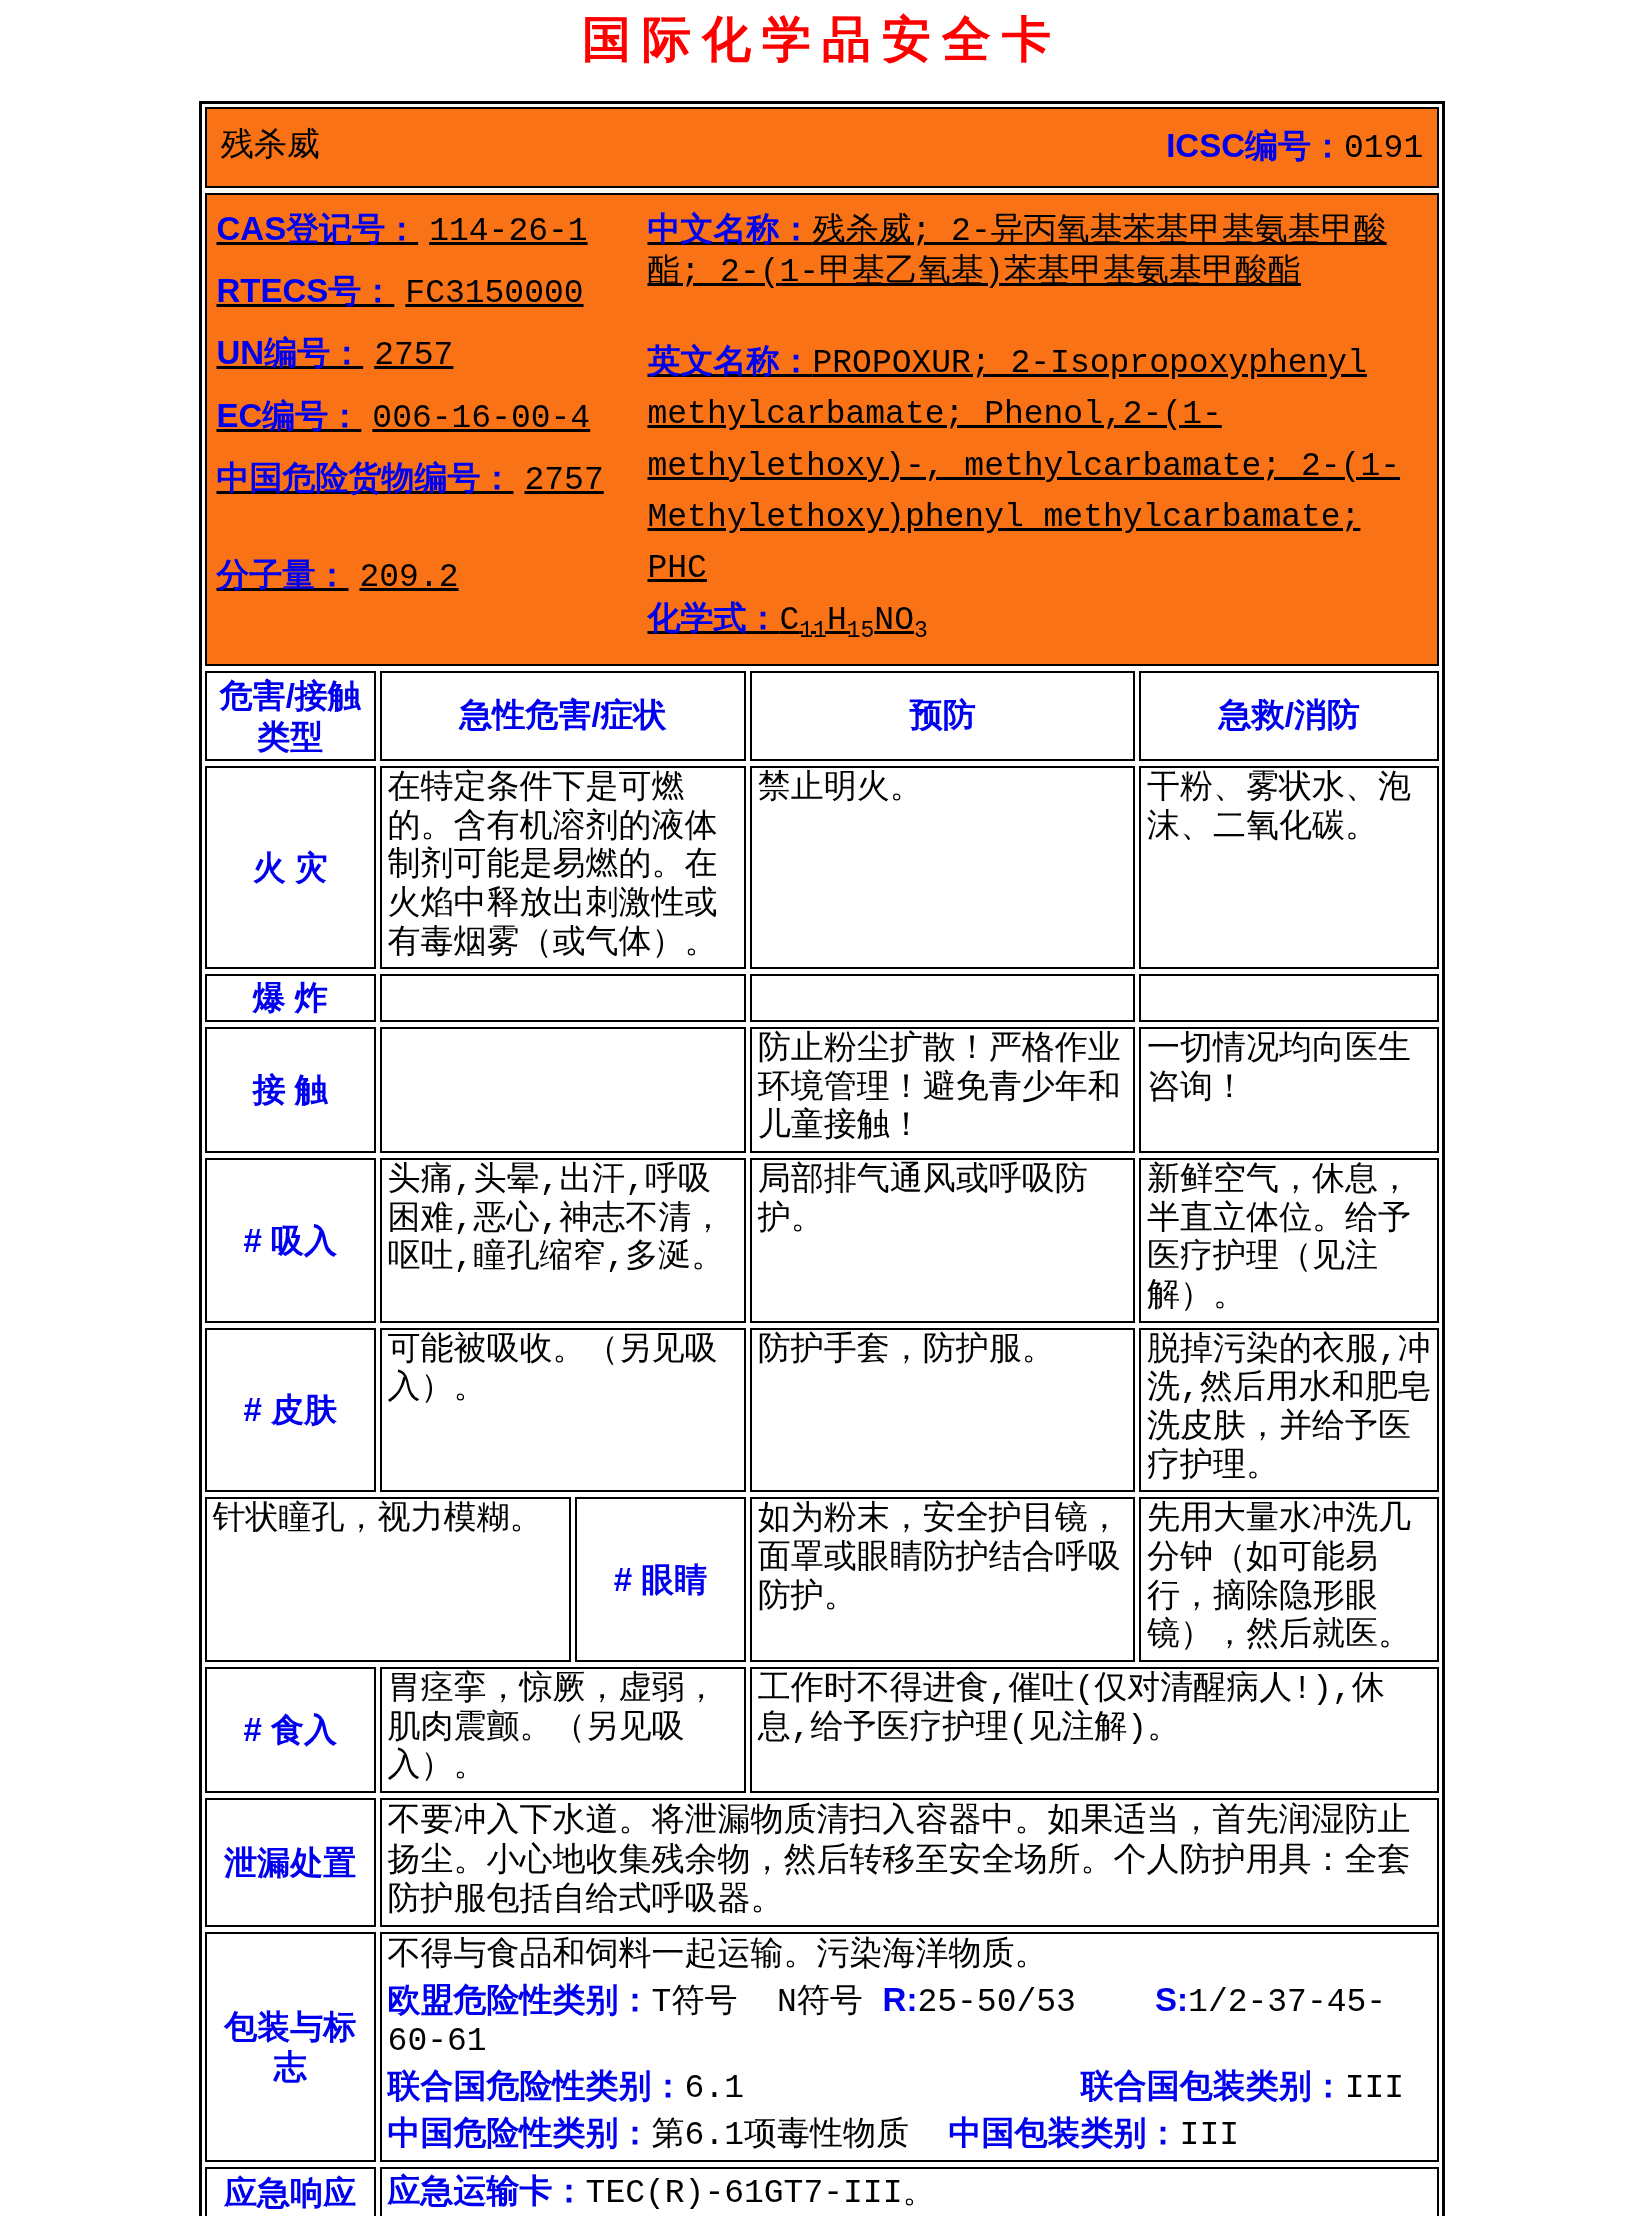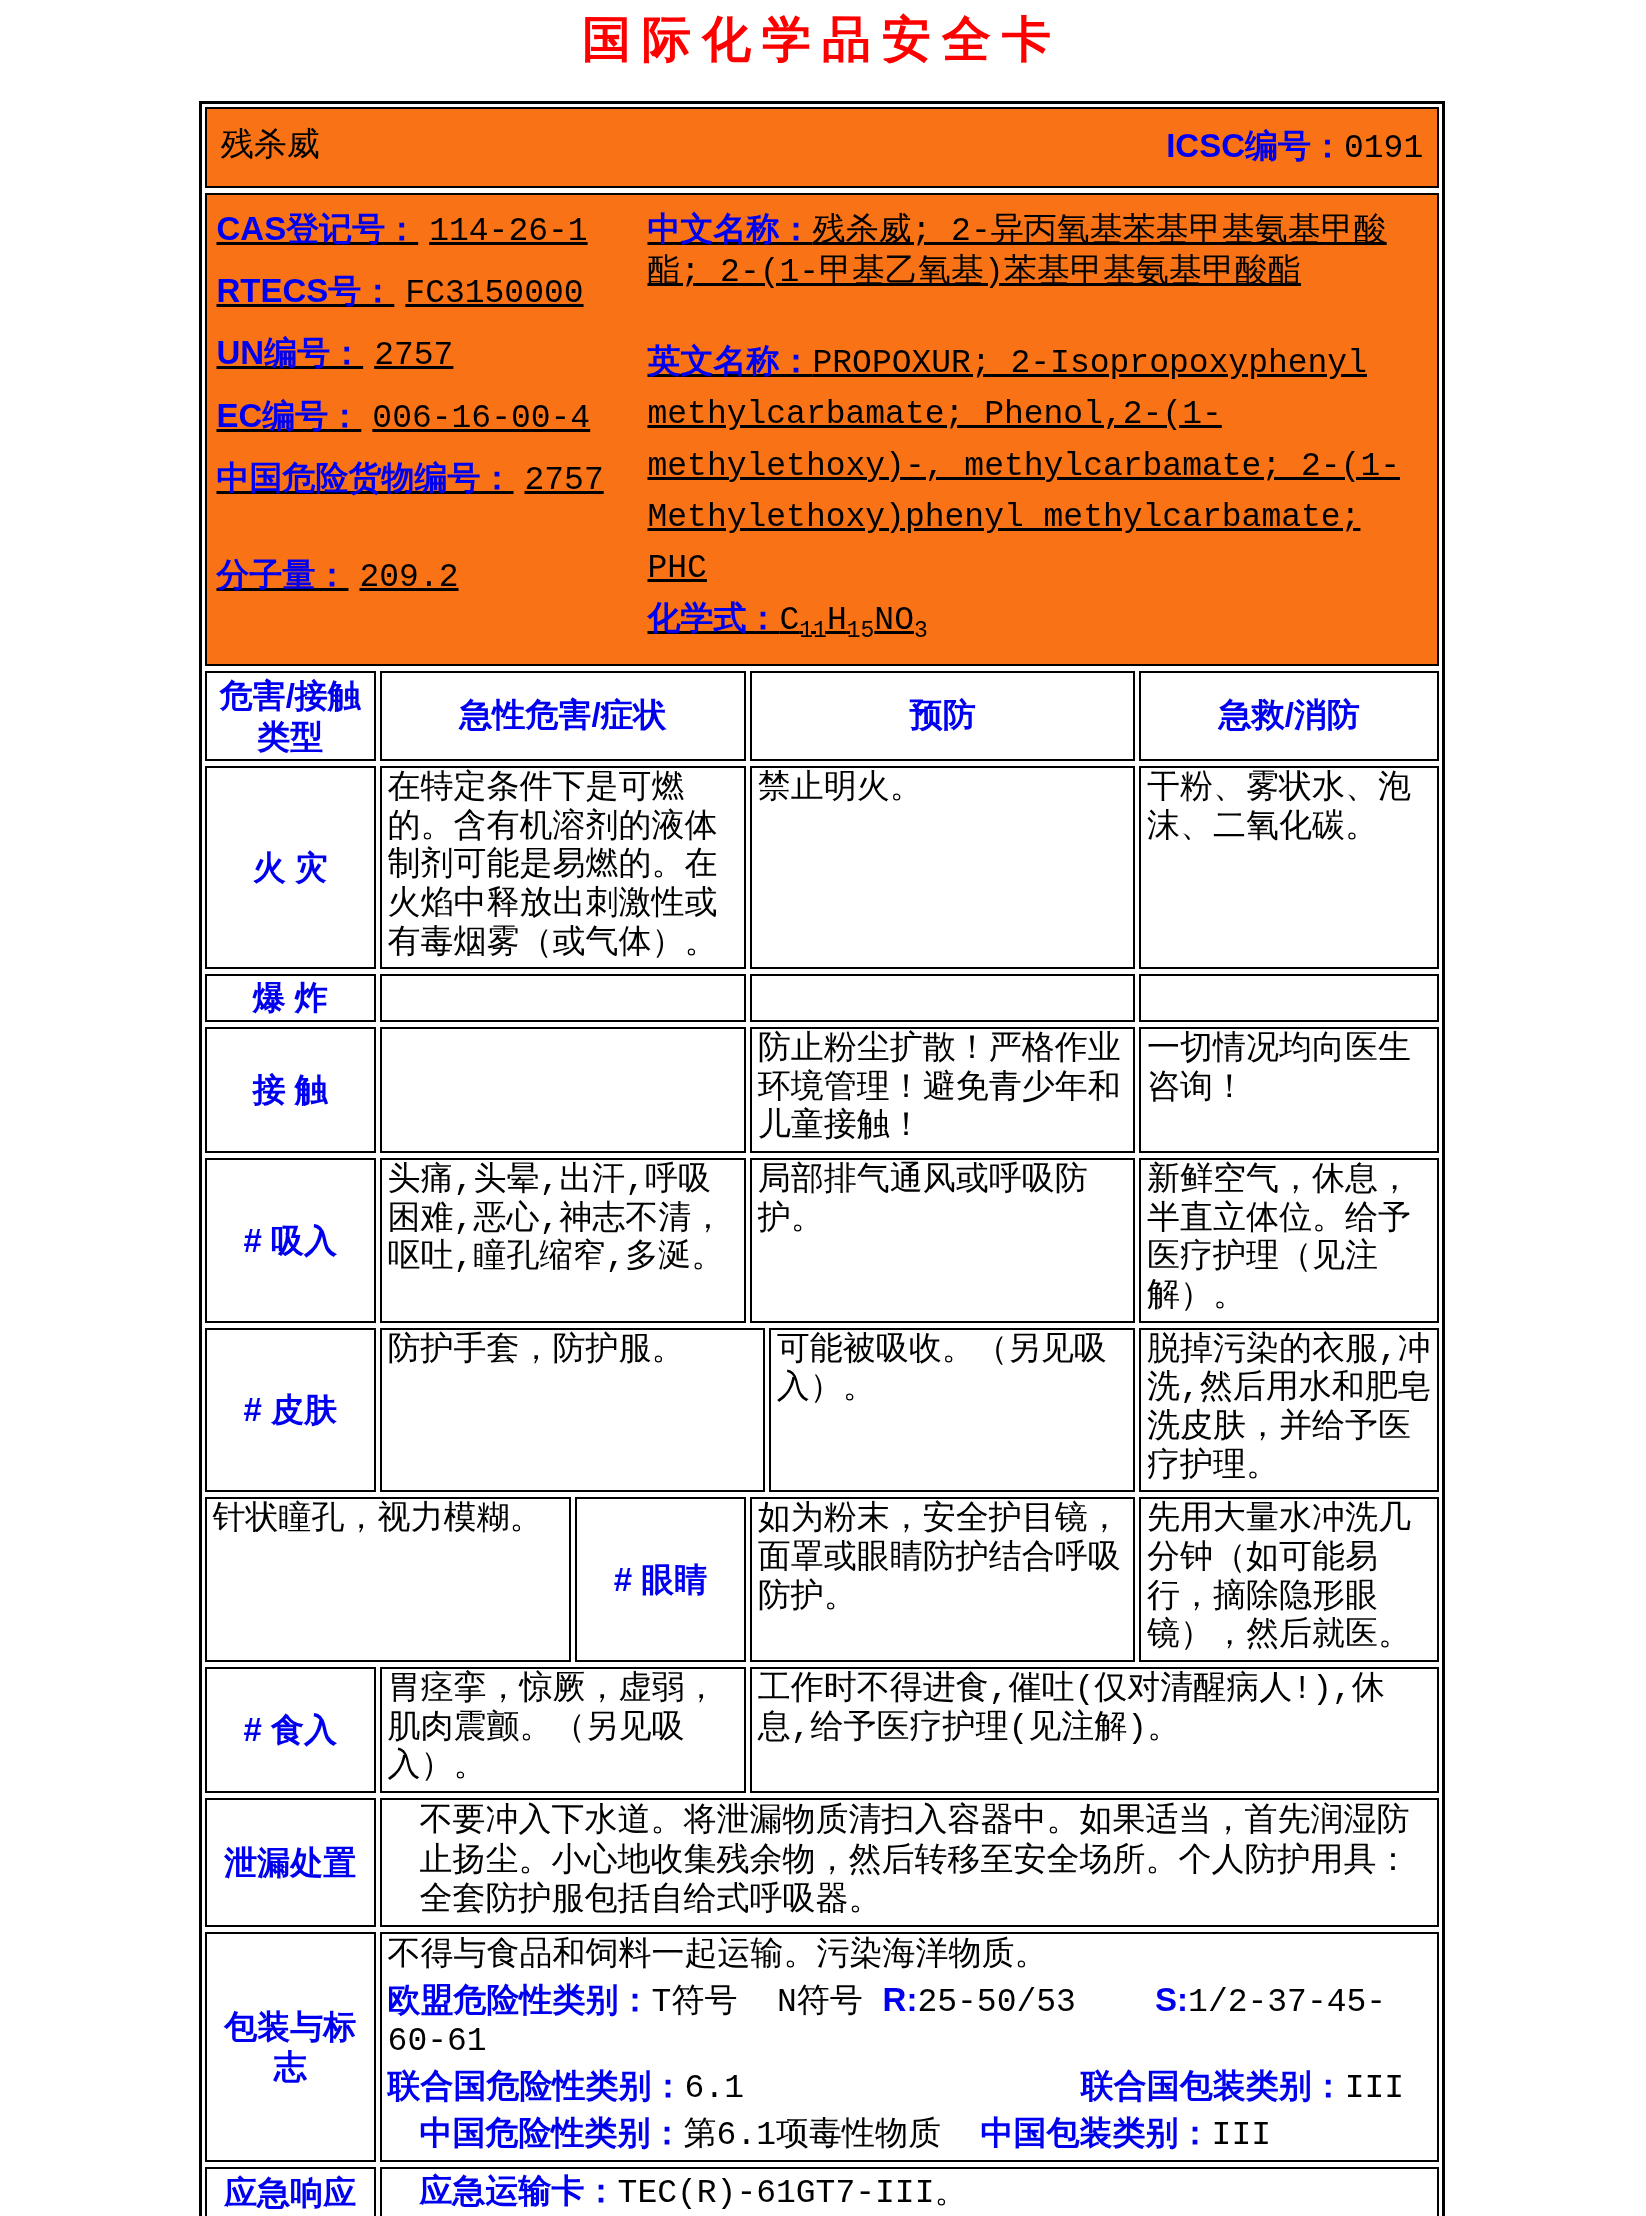--- a/index.html
+++ b/index.html
@@ -49,21 +49,21 @@
     width:171px; flex:none; display:flex;
     align-items:center; justify-content:center; text-align:center;
     padding:2.1px 1.4px; line-height:1.2;
   }
   .c2 { width:366px; flex:none; }
   .c3 { width:385px; flex:none; }
   .c4 { flex:1; }
   .cwide { flex:1; }
   .hd { display:flex; align-items:center; justify-content:center; text-align:center; min-height:89px; line-height:1.25; }
   .sec-line { line-height:1.2; margin-bottom:4.2px; }
-  .sec-line:last-child { margin-bottom:0;margin-left:32px; }
+  .sec-line:last-child { margin-bottom:0; }
 </style>
 </head>
 <body>
 
 <div class="page">
 
   <div class="title">国际化学品安全卡</div>
 
   <div class="card">
 
@@ -115,22 +115,22 @@
           <div class="hcell c4">一切情况均向医生咨询！</div>
         </div>
         <div class="hrow">
           <div class="hcell c-label blue"># 吸入</div>
           <div class="hcell c2">头痛,头晕,出汗,呼吸困难,恶心,神志不清，呕吐,瞳孔缩窄,多涎。</div>
           <div class="hcell c3">局部排气通风或呼吸防护。</div>
           <div class="hcell c4">新鲜空气，休息，半直立体位。给予医疗护理（见注解）。</div>
         </div>
         <div class="hrow">
           <div class="hcell c-label blue"># 皮肤</div>
+          <div class="hcell c2">可能被吸收。（另见吸入）。</div>
           <div class="hcell c3">防护手套，防护服。</div>
-          <div class="hcell c2">可能被吸收。（另见吸入）。</div>
           <div class="hcell c4">脱掉污染的衣服,冲洗,然后用水和肥皂洗皮肤，并给予医疗护理。</div>
         </div>
         <div class="hrow">
           <div class="hcell c2">针状瞳孔，视力模糊。</div>
           <div class="hcell c-label blue"># 眼睛</div>
           <div class="hcell c3">如为粉末，安全护目镜，面罩或眼睛防护结合呼吸防护。</div>
           <div class="hcell c4">先用大量水冲洗几分钟（如可能易行，摘除隐形眼镜），然后就医。</div>
         </div>
         <div class="hrow">
           <div class="hcell c-label blue"># 食入</div>

